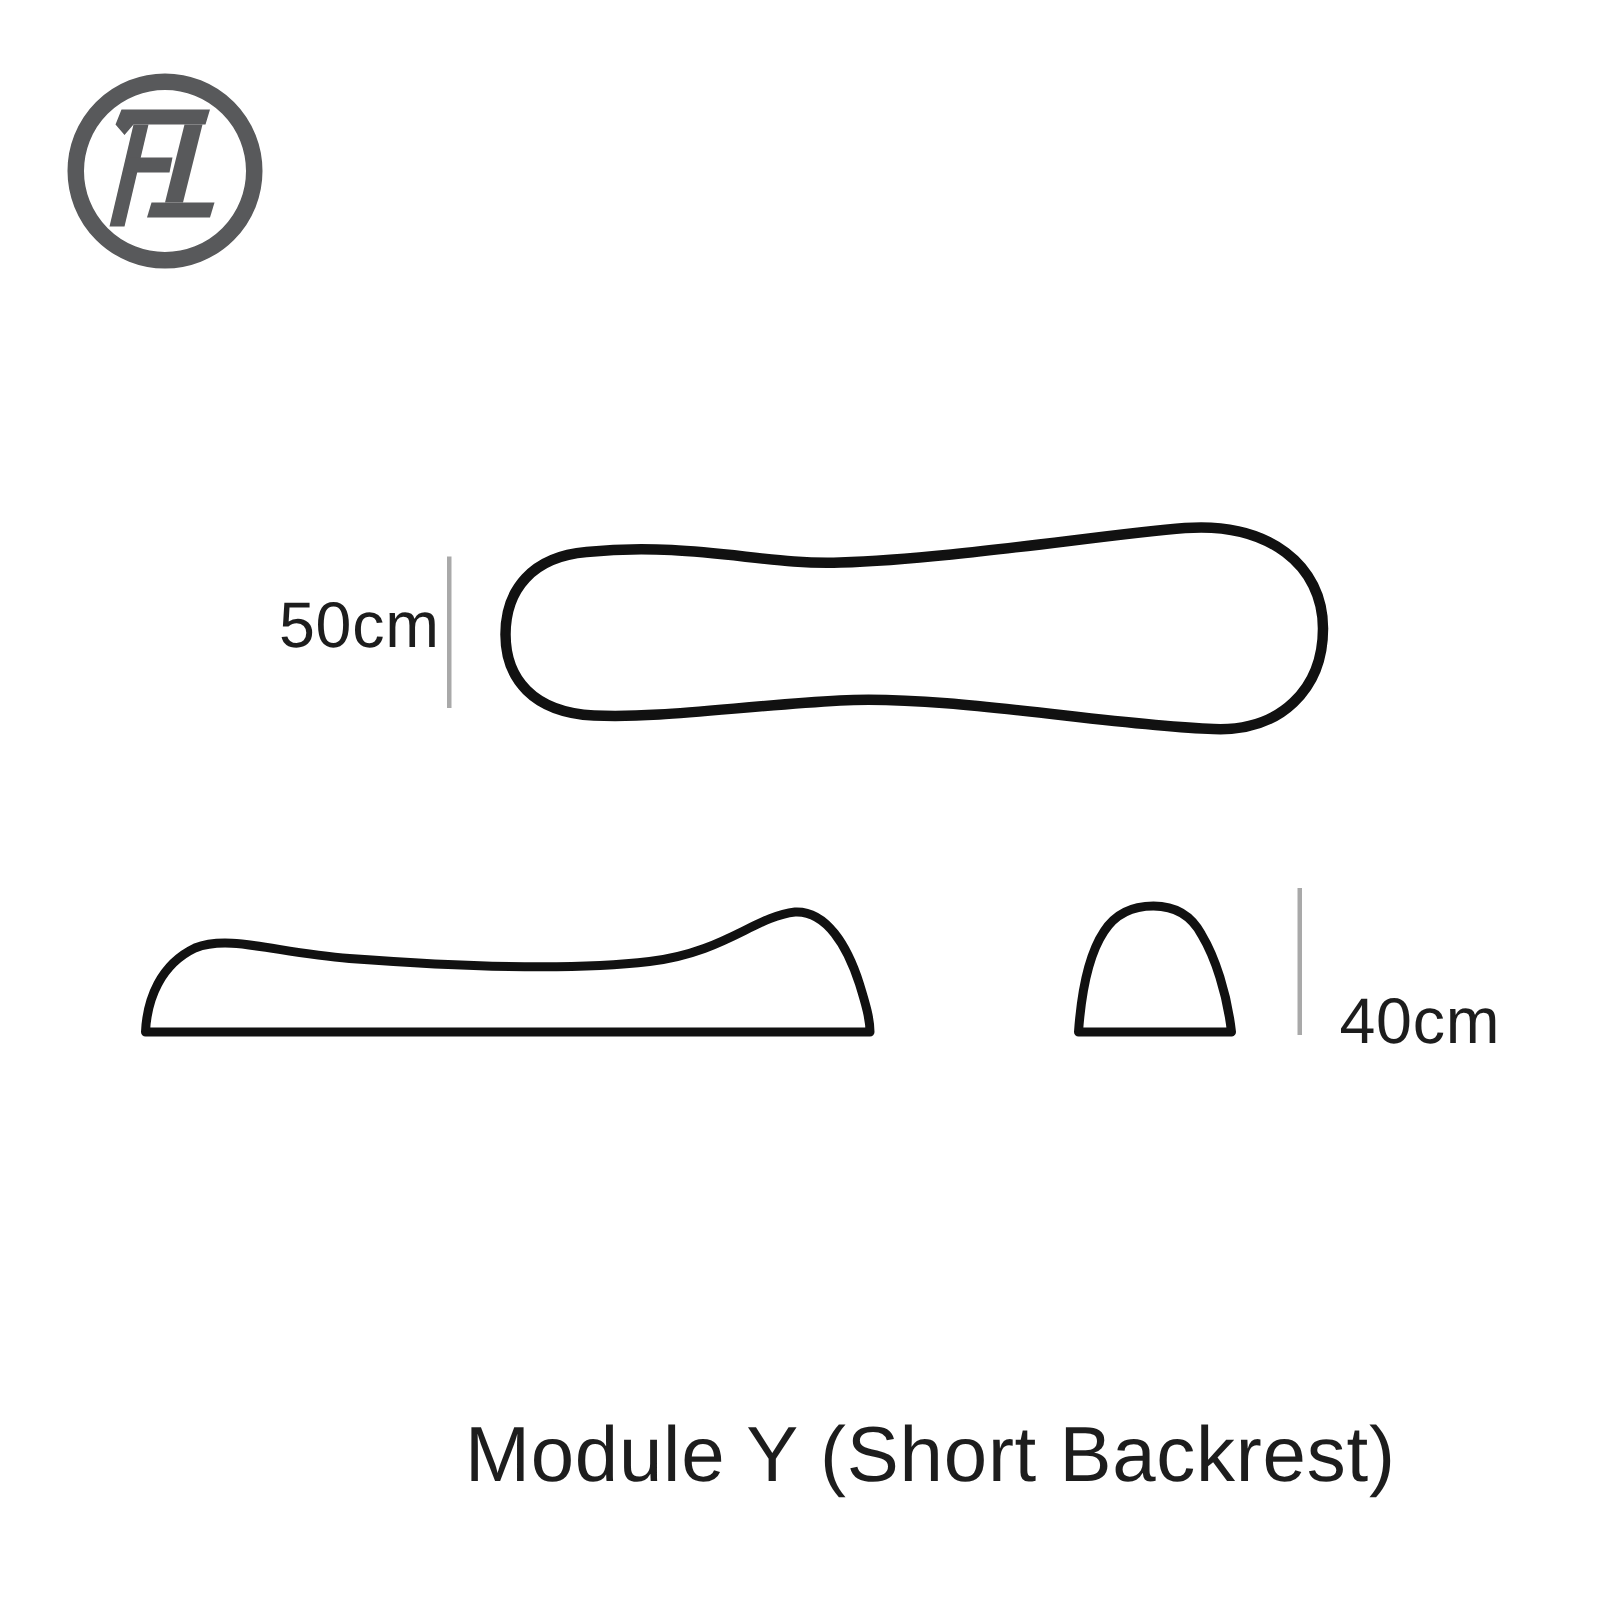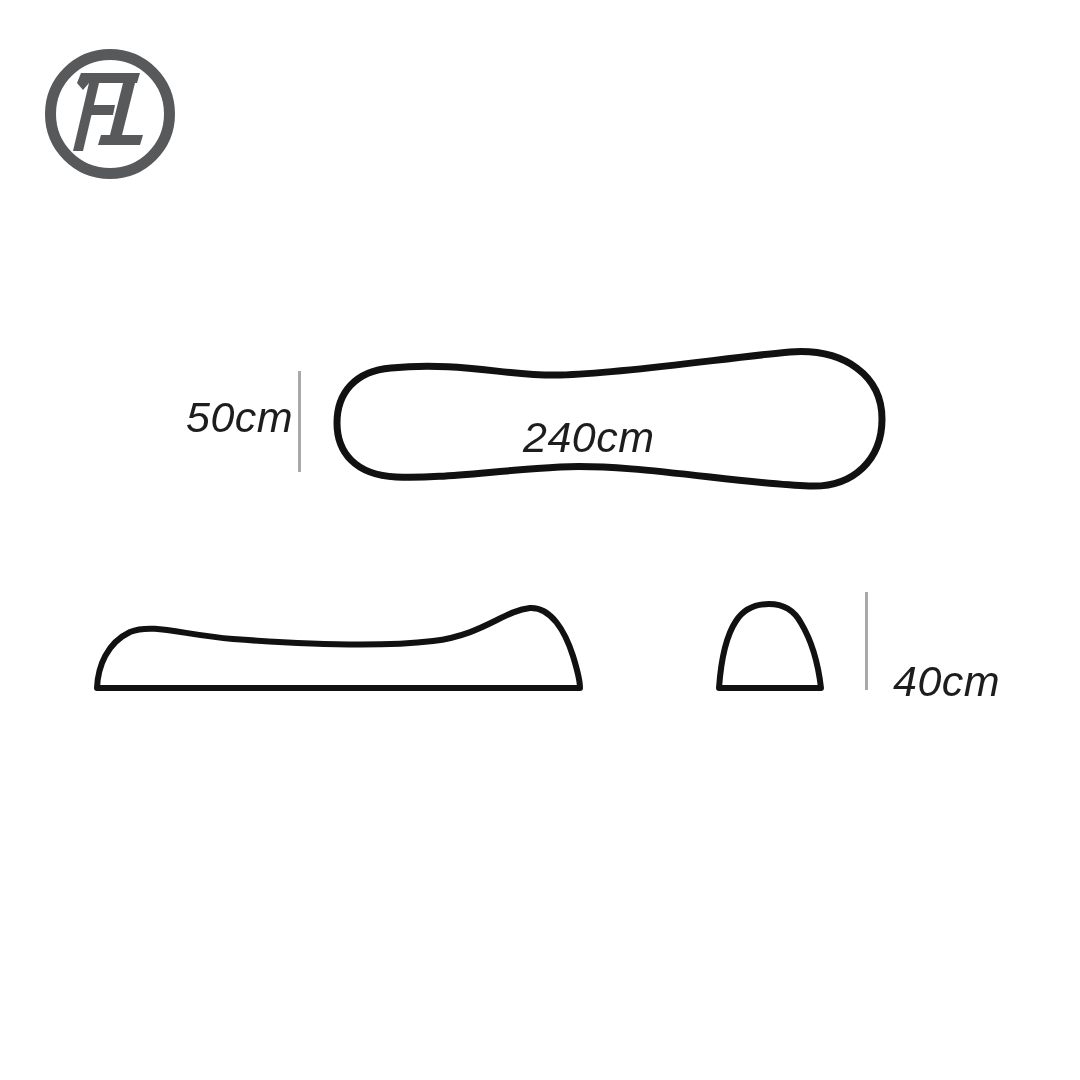--- a/index.html
+++ b/index.html
@@ -10,21 +10,20 @@
     --bg:#ffffff;
   }
   *{margin:0;padding:0;box-sizing:border-box;}
   html,body{background:var(--bg);}
   body{font-family:"Liberation Sans", sans-serif;}
   .canvas{
     position:relative;
     width:1080px;height:1065px;
     background:var(--bg);
     overflow:hidden;
-    font-style:italic;
   }
   .abs{position:absolute;}
   .dim-label{
     font-size:43px;
     color:var(--text);
     line-height:1;
     letter-spacing:0.5px;
     white-space:nowrap;
   }
   .guide-line{
@@ -75,21 +74,20 @@
                C 300 26 400 10 459 5
                C 515 1 551 30 551 72
                C 551 112 523 141 478 139
                C 410 137 300 116 229 120
                C 160 124 108 132 65 130
                C 24 128 6 105 6 76
                C 6 46 24 24 60 21 Z" fill="none" stroke="currentColor" stroke-width="7" stroke-linejoin="round" stroke-linecap="round"></path>
     </svg>
   </div>
 
-  <div class="abs dim-label" style="left:523px;top:416px;">240cm</div>
 
   <div class="abs" style="left:93px;top:601px;">
     <svg class="shape-svg" width="494" height="93" viewBox="0 0 494 93">
       <path d="M 4 87
                C 5 65 14 42 37 31
                C 60 22 90 34 140 38
                C 220 44 290 46 340 40
                C 390 34 410 10 437 7
                C 458 6 472 30 480 55
                C 484 68 487 78 487 87 Z" fill="none" stroke="currentColor" stroke-width="6" stroke-linejoin="round" stroke-linecap="round"></path>
@@ -103,14 +101,15 @@
                C 27 10 38 4 53 4
                C 67 4 78 10 85 23
                C 94 38 102 62 105 88 Z" fill="none" stroke="currentColor" stroke-width="6" stroke-linejoin="round" stroke-linecap="round"></path>
     </svg>
   </div>
 
   <div class="abs guide-line" style="left:865px;top:592px;height:98px;"></div>
 
   <div class="abs dim-label" style="left:893px;top:660px;">40cm</div>
 
+  <div class="abs module-title" style="left:310px;top:944px;">Module Y (Short Backrest)</div>
 
 </div>
 
 </body></html>

